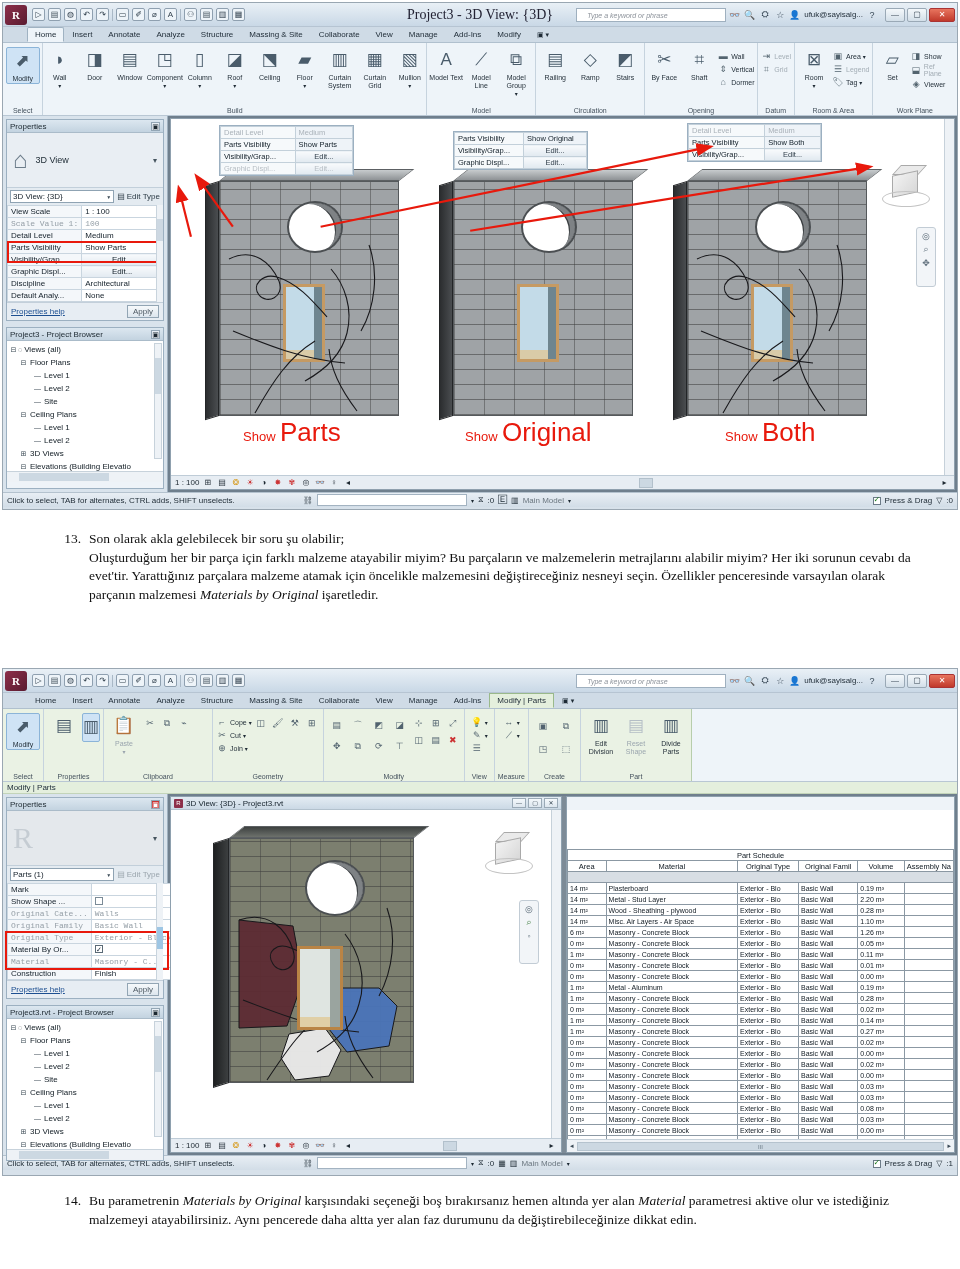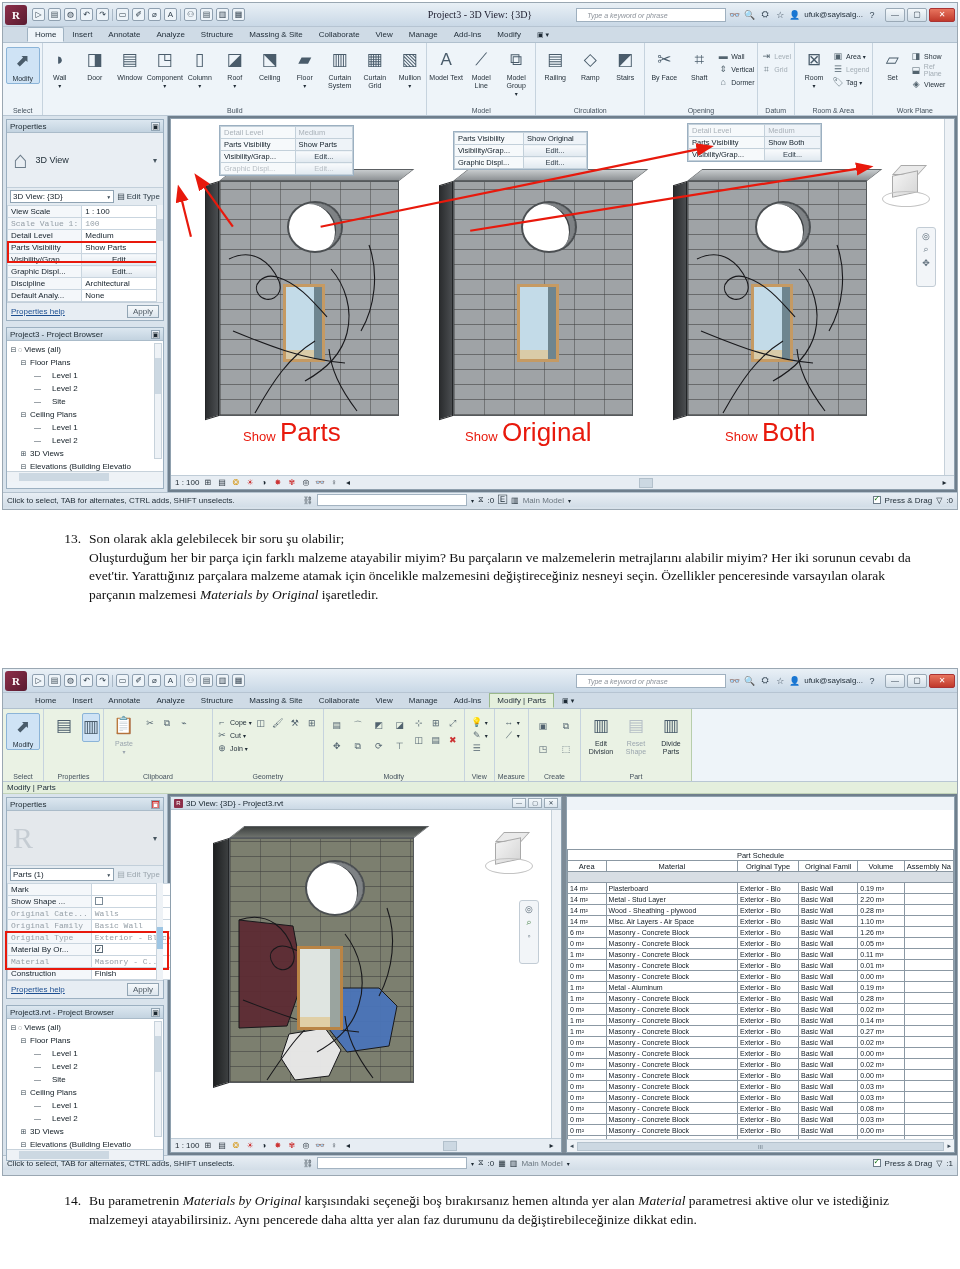--- a/index.html
+++ b/index.html
@@ -37,21 +37,21 @@
   }
   .qat { display:flex; align-items:center; gap:3px; padding-left:3px;}
   .qicon {
     width:13px;height:13px;
     border:1px solid #8fa0b0; background:#eef4f9; border-radius:2px;
     font-size:8px;line-height:11px;text-align:center;color:#33424f;
   }
   .qsep { width:1px;height:12px;background:#a9b8c6; }
   .win-title {
     position:absolute; left:0; right:0; text-align:center;
-    font-size:10px; color:#223; pointer-events:none;
+    font-size:14px; color:#223; pointer-events:none;
     font-family:"Liberation Serif", serif;
   }
   .search-box {
     margin-left:auto;
     display:flex;align-items:center;gap:3px;
   }
   .search-input {
     width:150px;height:14px;border:1px solid #9fb0bf;background:#fff;
     font-size:8px;color:#8b9199;padding-left:10px;font-style:italic;
     line-height:13px; position:relative;
@@ -149,42 +149,42 @@
   .apply-row { display:flex; align-items:center; padding:2px 4px; background:#e7edf3; border-top:1px solid #c3cfda;}
   .phelp { font-size:8px; color:#1d4f91; text-decoration:underline;}
   .applybtn { margin-left:auto; width:32px;height:13px; border:1px solid #92a5b4; background:linear-gradient(#f6f9fb,#dde6ee);
               font-size:8px; text-align:center; line-height:11px; color:#4c5862;}
 
   
   .tree { background:#fff; font-size:8px; color:#111c24; padding:2px 0 8px 2px; position:relative; height:130px; overflow:hidden;}
   .tnode { display:flex; align-items:center; height:13px; white-space:nowrap;}
   .tnode .exp { width:9px; text-align:center; font-size:7px; color:#3b4a55;}
   .tnode .lbl { padding-left:2px;}
-  .ind1 { padding-left:10px;} .ind2 { padding-left:24px;gap:8px;}
+  .ind1 { padding-left:10px;} .ind2 { padding-left:24px;}
   .vscroll { position:absolute; right:1px; top:2px; width:8px; bottom:12px; background:#eef2f6; border:1px solid #c7d2db;}
   .vscroll i { position:absolute; left:0; right:0; top:14px; height:36px; background:#ccd8e2; display:block;}
   .hscroll { height:11px; background:#eef2f6; border-top:1px solid #c7d2db; position:relative;}
   .hscroll i { position:absolute; left:12px; width:90px; top:1px; bottom:1px; background:#ccd8e2; display:block;}
 
   
   .canvas { flex:1; background:#fff; position:relative; border:1px solid #8fa0ae; margin:2px; overflow:hidden;}
   .view-scrollbar-v { position:absolute; right:0; top:0; bottom:14px; width:10px; background:#eef2f6; border-left:1px solid #c6d1da;}
   .view-bottom {
     position:absolute;left:0;right:0;bottom:0;height:14px;background:#e7edf3;
     border-top:1px solid #bfccd7; display:flex; align-items:center; gap:3px; padding:0 4px; font-size:8px;color:#1d2831;
   }
   .vb-ico { width:11px;height:11px; display:flex;align-items:center;justify-content:center; font-size:8px;}
 
   
   .statusbar {
     height:15px; background:linear-gradient(#e8eef4,#d2dde7); border-top:1px solid #b4c2ce;
     display:flex; align-items:center; font-size:8px; color:#1b2832; padding:0 4px; gap:4px;
   }
   .sb-field { width:150px;height:12px;background:#fff;border:1px solid #a3b3c1;}
-  .sb-right { margin-left:auto; display:flex;align-items:flex-start;gap:4px;}
+  .sb-right { margin-left:auto; display:flex;align-items:flex-end;gap:4px;}
   .chk { width:8px;height:8px;border:1px solid #6c7b88;background:#fff;display:inline-block;position:relative;}
   .chk.on::after{content:"✓";position:absolute;left:0;top:-3px;font-size:8px;color:#1a7a1a;}
 
   
   .wall-wrap { position:absolute; }
   .brick-face {
     position:absolute; inset:0;
     background-color:#9fa3a6;
     background-image:
       repeating-linear-gradient(0deg, rgba(60,60,60,.55) 0 1px, transparent 1px 15px),

